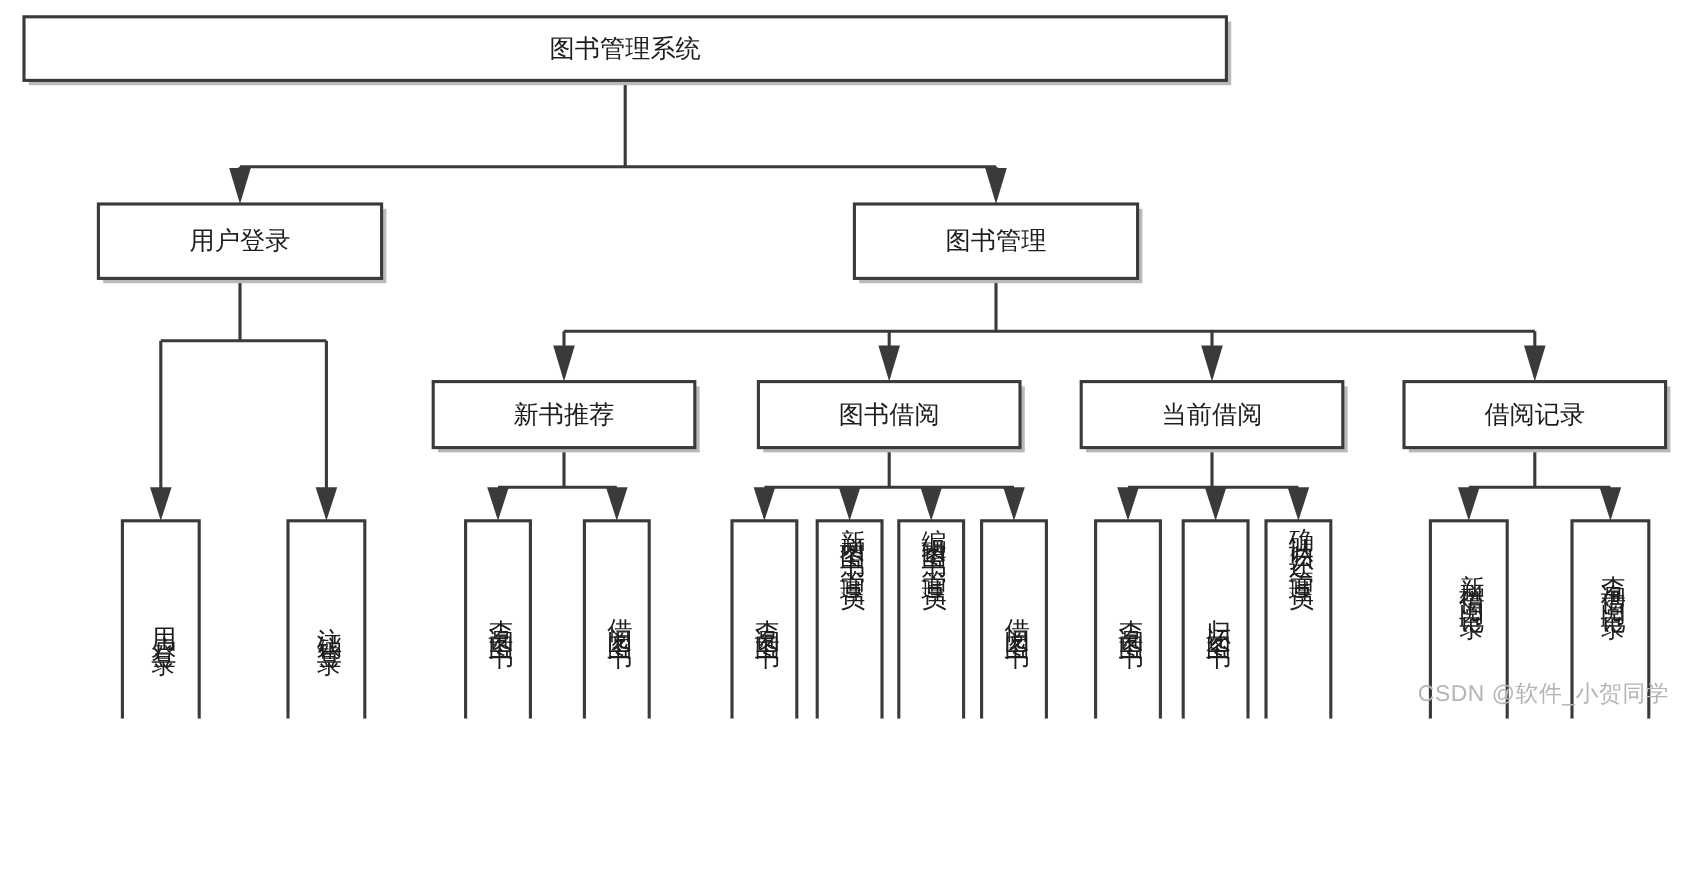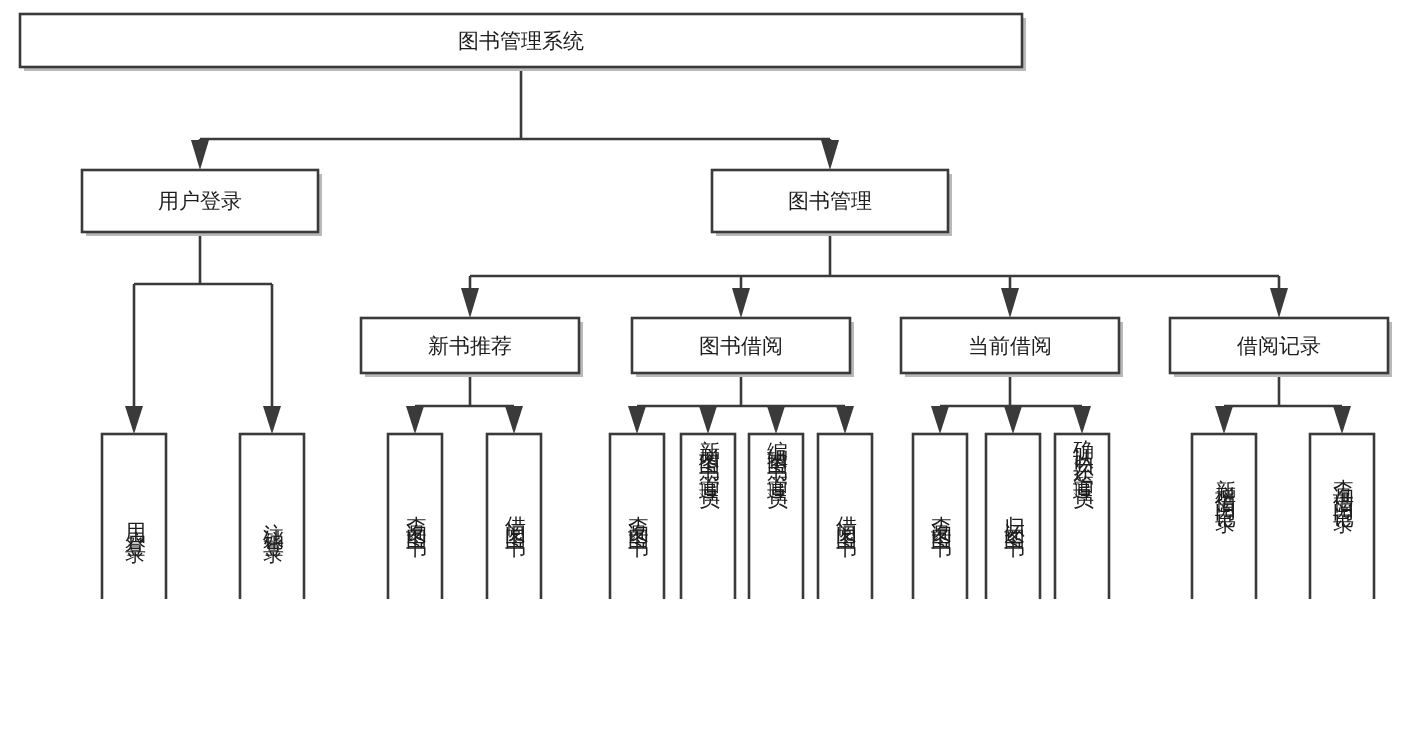--- a/index.html
+++ b/index.html
@@ -230,13 +230,14 @@
       <text class="node-label-vertical" writing-mode="tb" glyph-orientation-vertical="0" x="1226" y="483" letter-spacing="7">新增借阅记录</text>
     </g>
 
     <g>
       <rect class="node-box" x="1310" y="434" width="64" height="301"></rect>
       <text class="node-label-vertical" writing-mode="tb" glyph-orientation-vertical="0" x="1344" y="483" letter-spacing="7">查询借阅记录</text>
     </g>
 
   </svg>
 
+  <div class="watermark">CSDN @软件_小贺同学</div>
 </div>
 
 </body></html>

